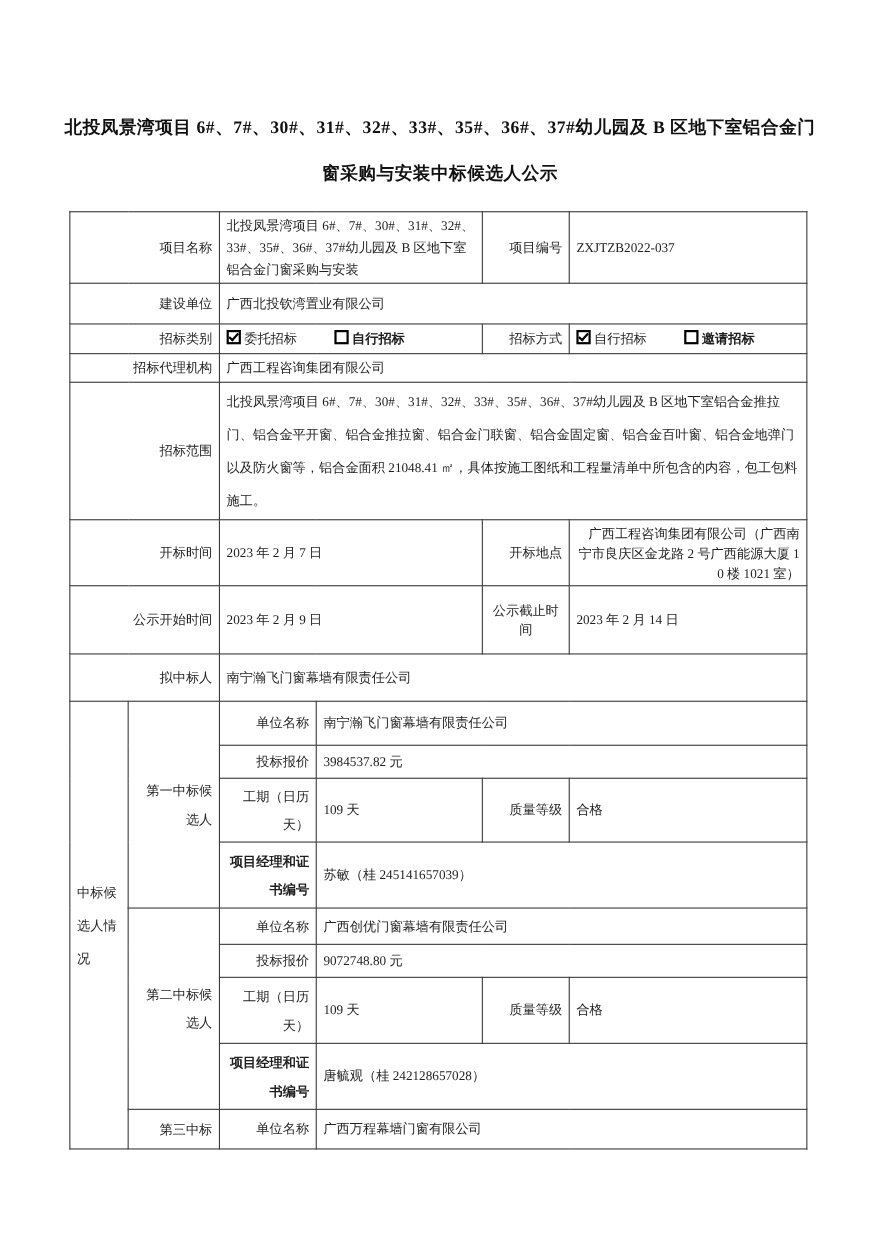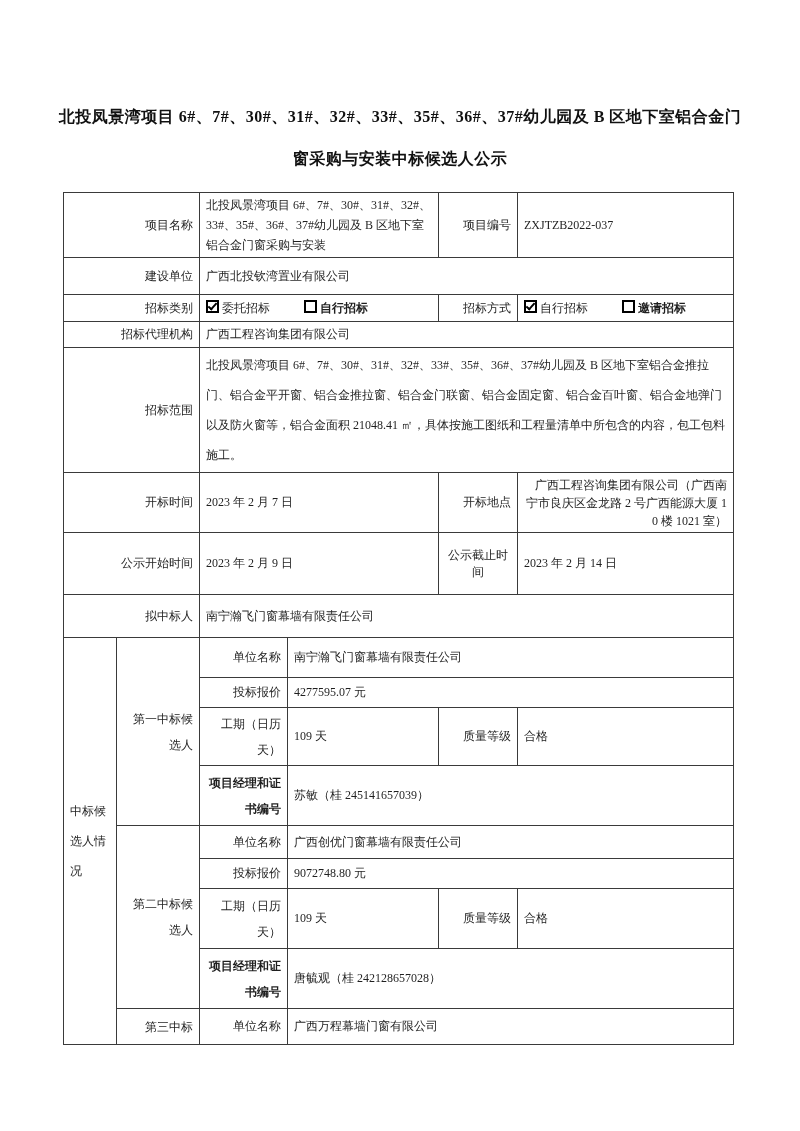--- a/index.html
+++ b/index.html
@@ -133,21 +133,21 @@
     </tr>
 
     <tr class="c-u1">
       <td rowspan="9" class="vert-lbl">中标候选人情况</td>
       <td rowspan="4" class="rank-lbl">第一中标候选人</td>
       <td class="lbl">单位名称</td>
       <td colspan="3" class="val">南宁瀚飞门窗幕墙有限责任公司</td>
     </tr>
     <tr class="c-p1">
       <td class="lbl">投标报价</td>
-      <td colspan="3" class="val">4277595.07 元</td>
+      <td colspan="3" class="val">3984537.82 元</td>
     </tr>
     <tr class="c-d1">
       <td class="lbl duration-lbl">工期（日历天）</td>
       <td class="val">109 天</td>
       <td class="lbl">质量等级</td>
       <td class="val">合格</td>
     </tr>
     <tr class="c-m1">
       <td class="lbl manager-lbl">项目经理和证书编号</td>
       <td colspan="3" class="val">苏敏（桂 245141657039）</td>

